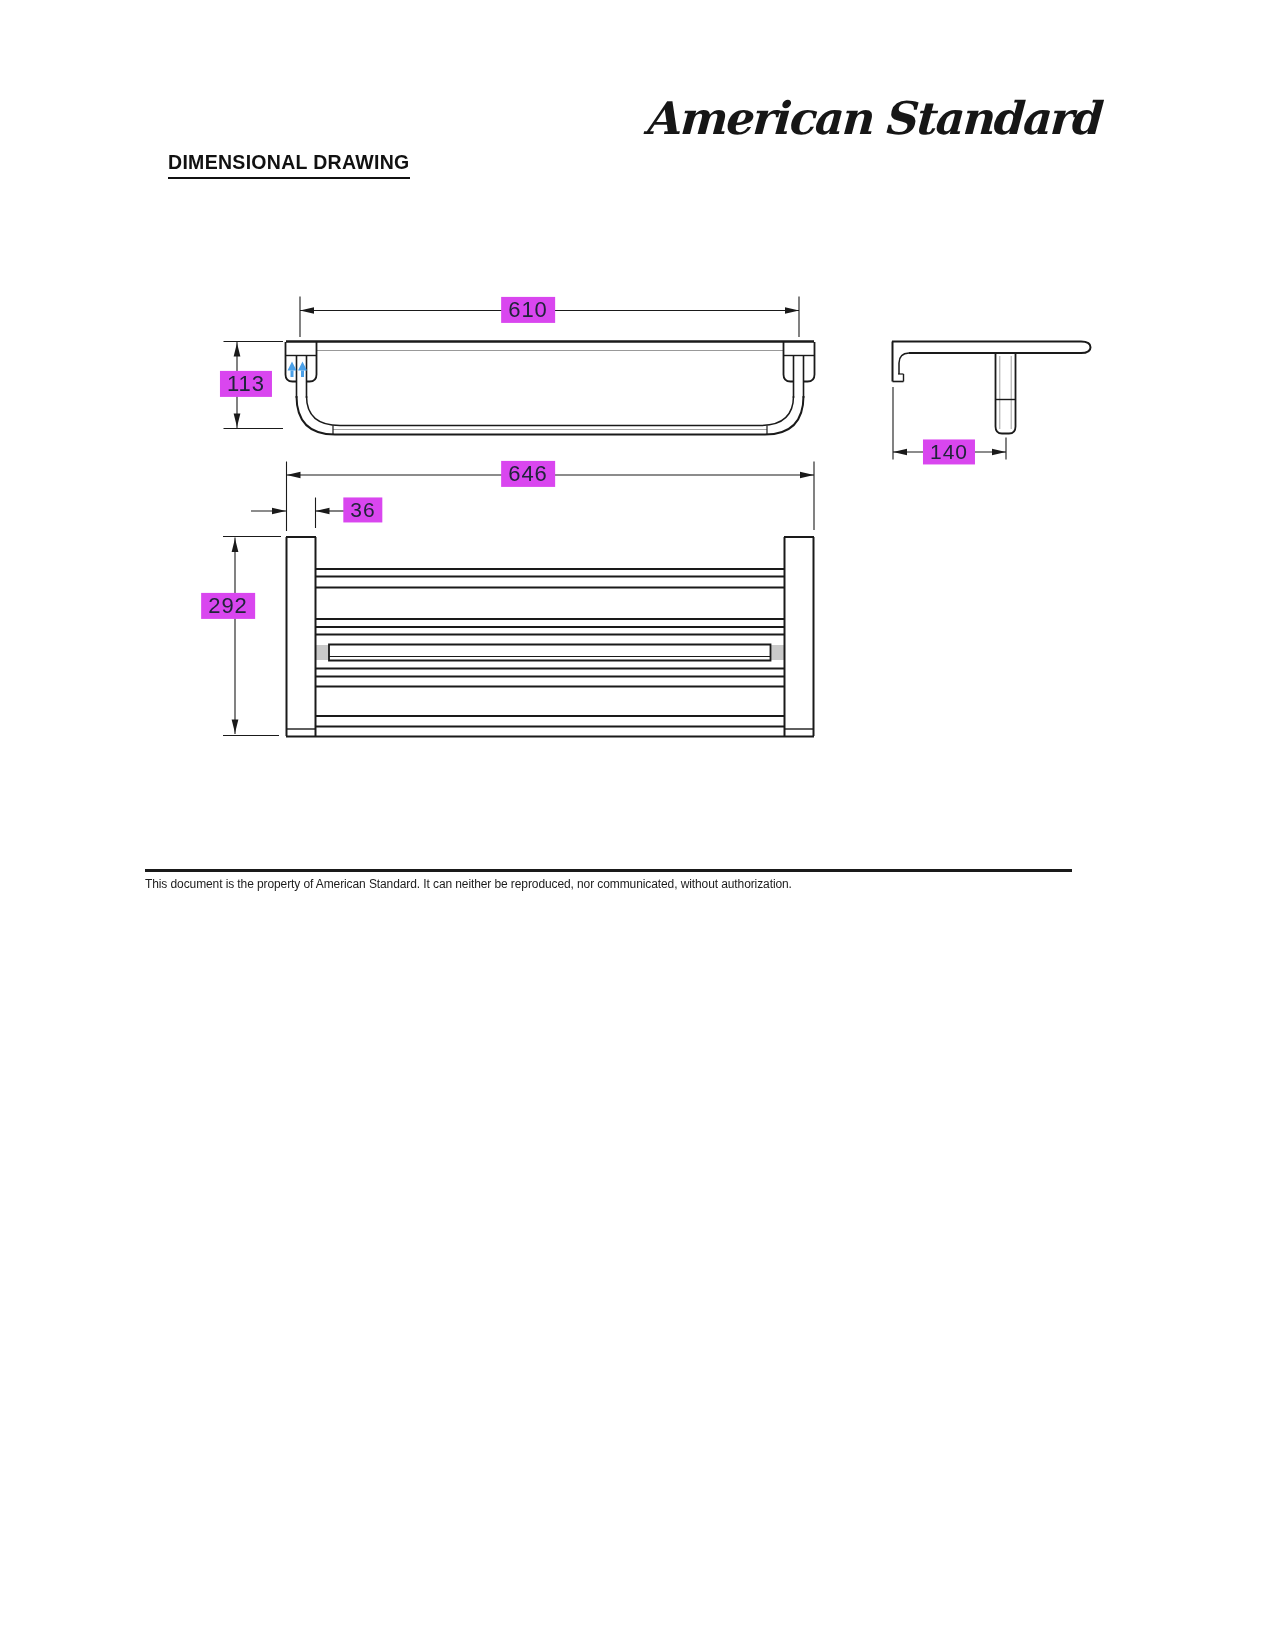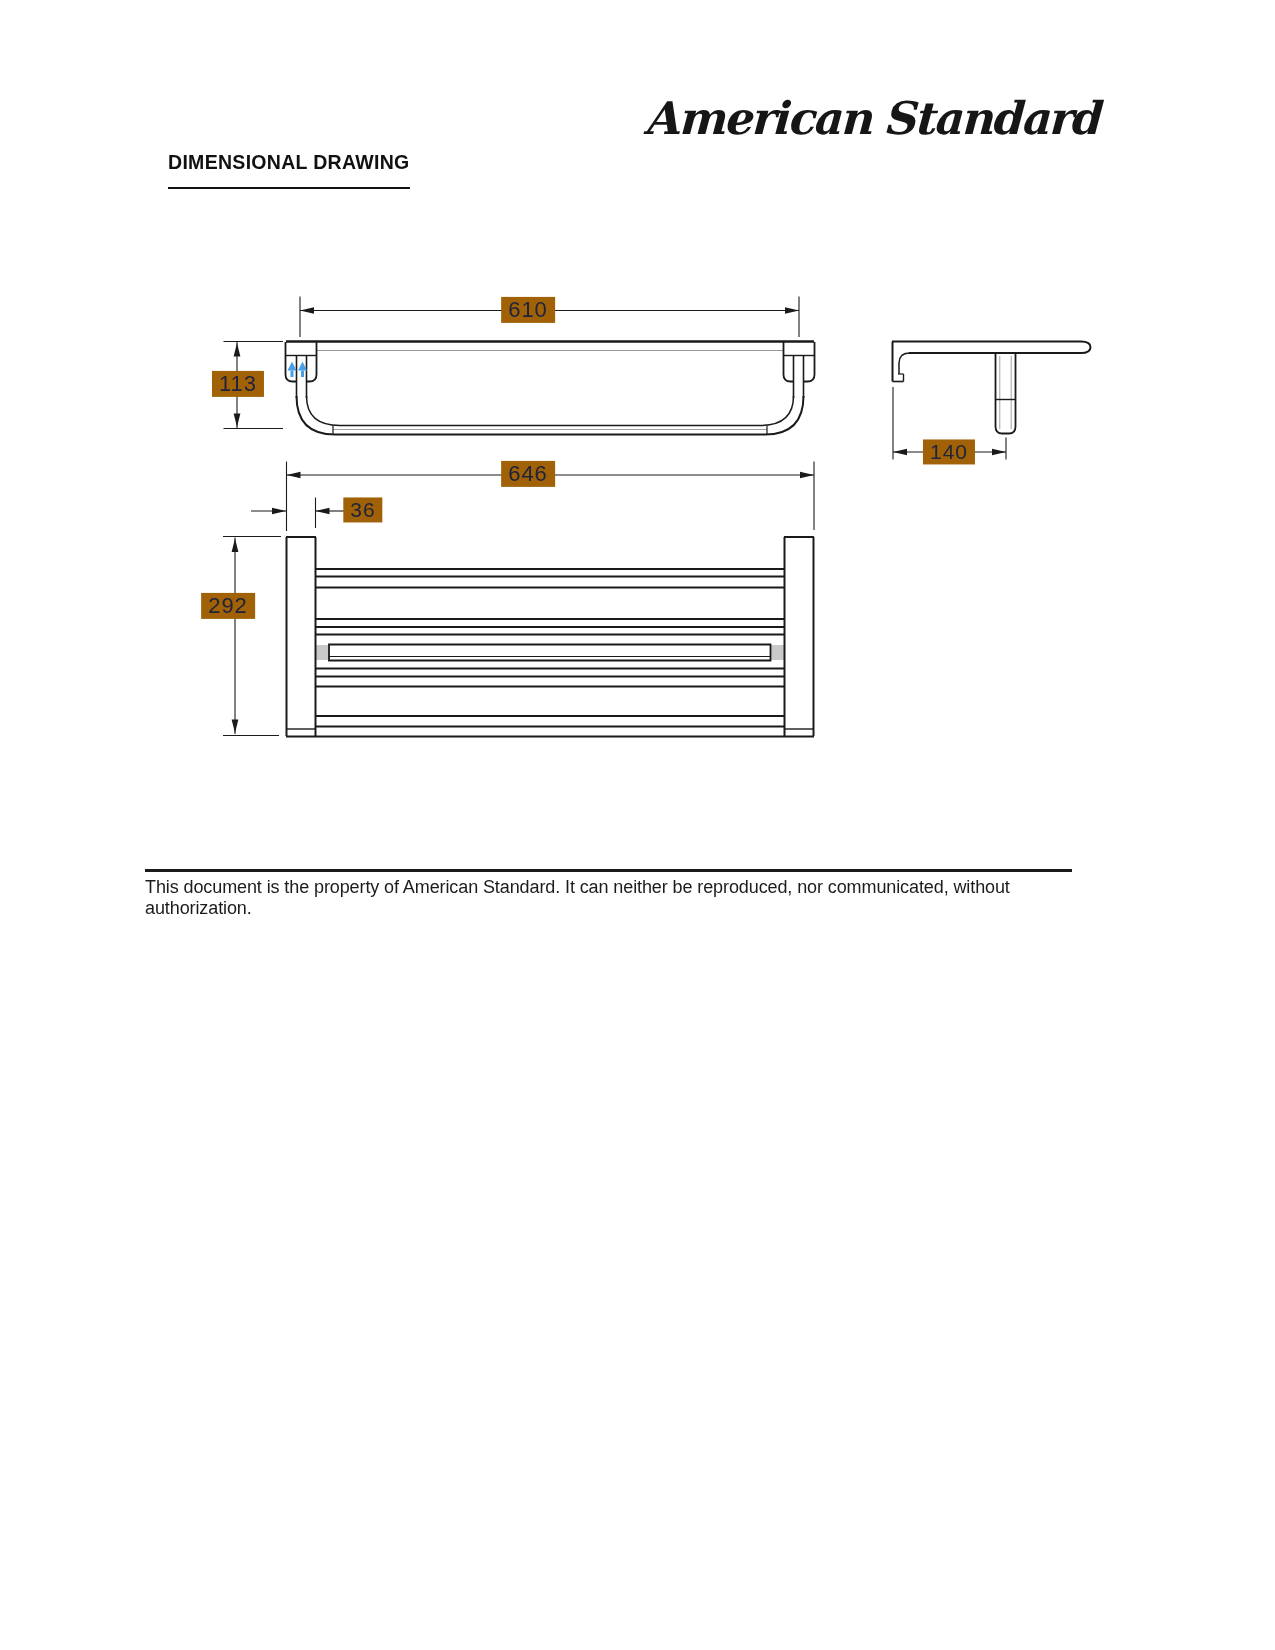--- a/index.html
+++ b/index.html
@@ -28,32 +28,32 @@
   }
   .doc-title {
     position: absolute;
     left: 168px;
     top: 151px;
     font-size: 19.5px;
     font-weight: 700;
     letter-spacing: 0.3px;
     color: #111111;
     border-bottom: 2.5px solid #111111;
-    padding-bottom: 13px;
+    padding-bottom: 3px;
     white-space: nowrap;
   }
   .drawing-svg {
     position: absolute;
     left: 0;
     top: 0;
   }
   .dim-label {
     position: absolute;
     transform: translate(-50%, -50%);
-    background: #a16207;
+    background: #d946ef;
     color: #20243a;
     font-size: 22px;
     letter-spacing: 1px;
     padding: 1px 7px;
     white-space: nowrap;
     line-height: 1.1;
   }
   .dim-label.small { font-size: 21px; }
   .footer-rule {
     position: absolute;
@@ -61,21 +61,21 @@
     top: 869px;
     width: 927px;
     height: 2.5px;
     background: #1a1a1a;
   }
   .footer-line1 {
     position: absolute;
     left: 145px;
     top: 877px;
     width: 930px;
-    font-size: 18px;
+    font-size: 12px;
     color: #1c1c1c;
     letter-spacing: -0.1px;
   }
   .footer-line2 {
     position: absolute;
     left: 145px;
     top: 901px;
     width: 925px;
     font-size: 14.6px;
     line-height: 1.5;
@@ -215,21 +215,21 @@
 
     <g stroke="none" fill="#4aa0e8">
       <polygon points="292,361.5 287.5,370.5 296.5,370.5"></polygon>
       <rect x="290.5" y="370.5" width="3" height="6.5"></rect>
       <polygon points="302.5,361.5 298,370.5 307,370.5"></polygon>
       <rect x="301" y="370.5" width="3" height="6.5"></rect>
     </g>
   </svg>
 
   <div class="dim-label" style="left:528px; top:310px;">610</div>
-  <div class="dim-label" style="left:238px; top:384px;">113</div>
+  <div class="dim-label" style="left:246px; top:384px;">113</div>
   <div class="dim-label small" style="left:949px; top:452px;text-align:center;">140</div>
   <div class="dim-label" style="left:528px; top:474px;">646</div>
   <div class="dim-label small" style="left:363px; top:510px;">36</div>
   <div class="dim-label" style="left:228px; top:606px;">292</div>
 
   <div class="footer-rule"></div>
   <div class="footer-line1">This document is the property of American Standard. It can neither be reproduced, nor communicated, without authorization.</div>
 
 </div>
 

